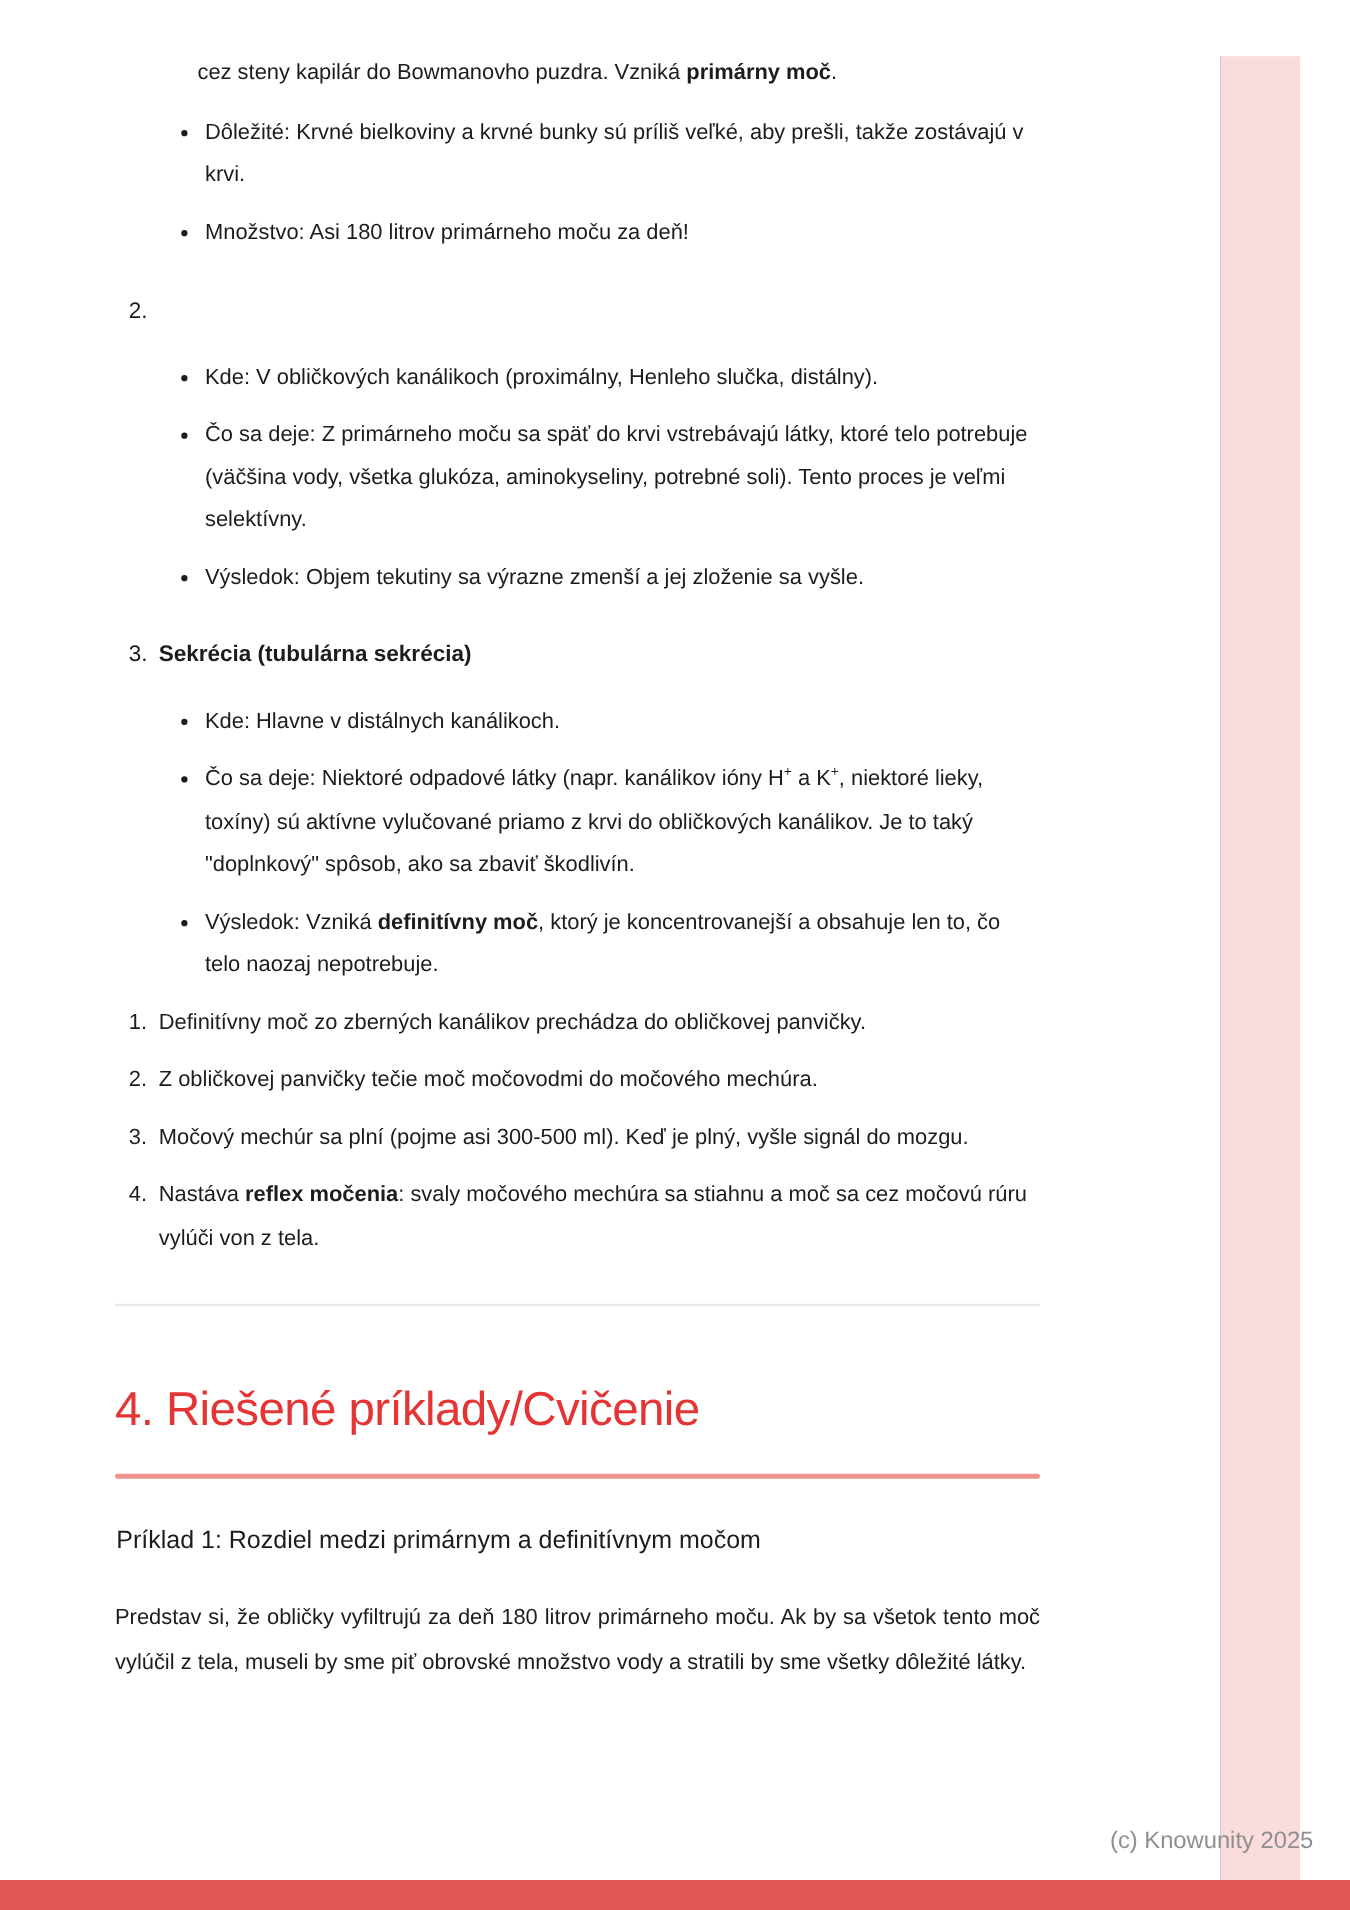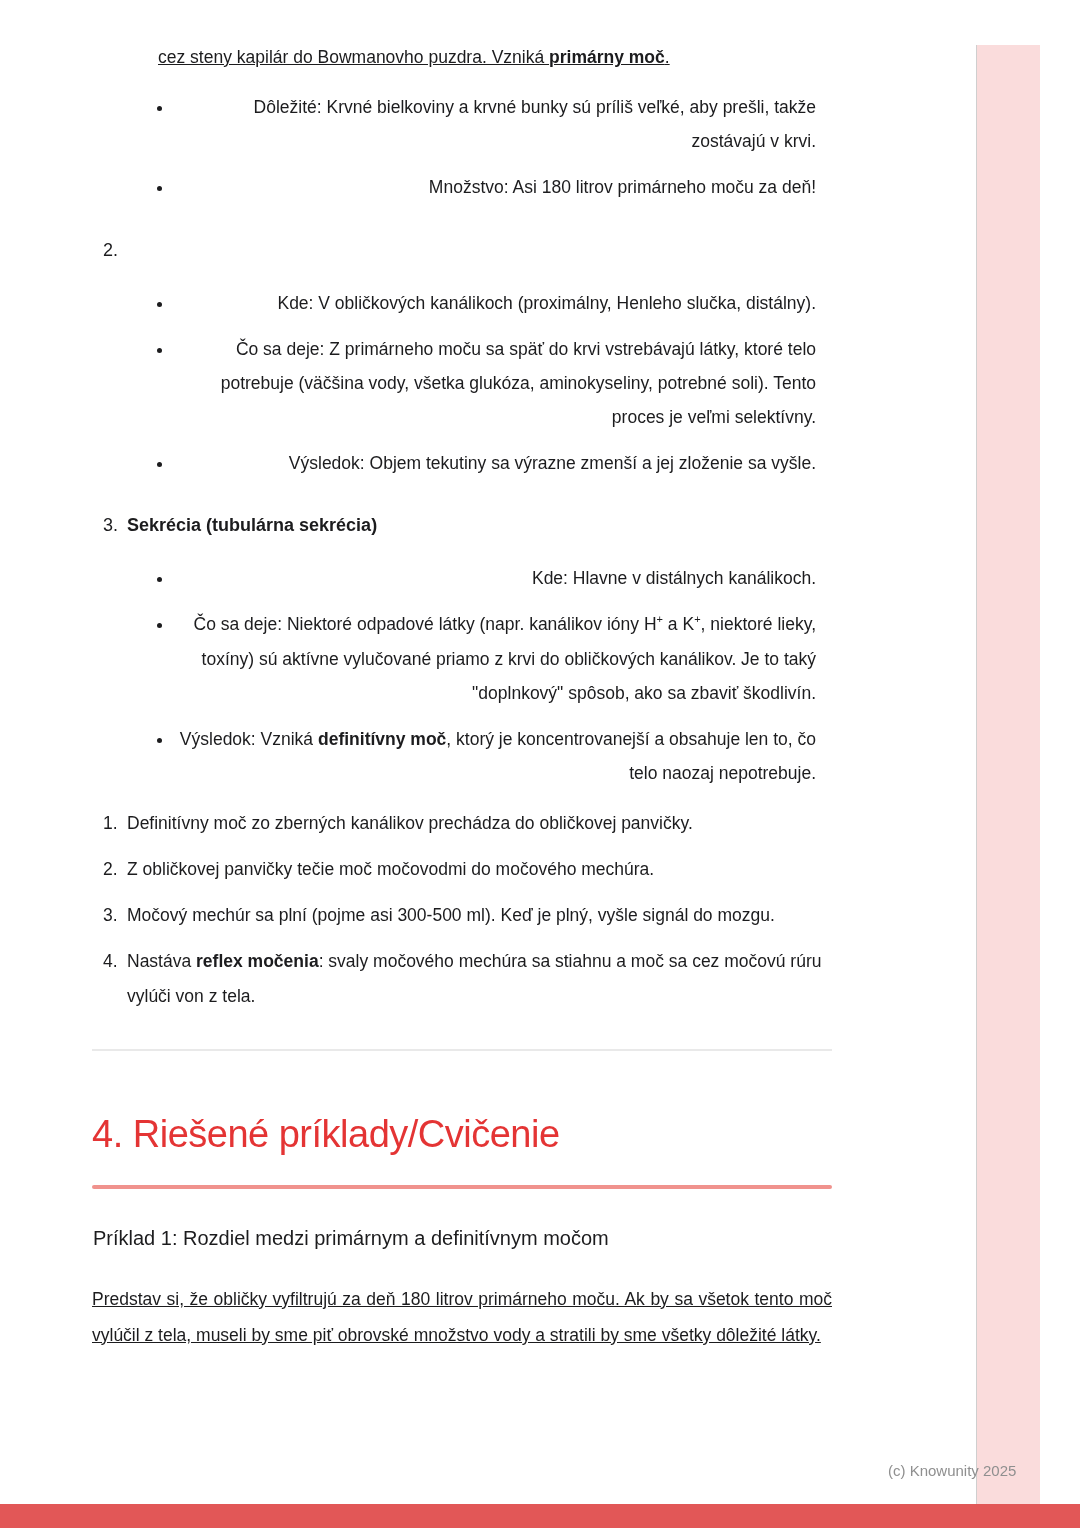--- a/index.html
+++ b/index.html
@@ -19,27 +19,26 @@
     left: 92px;
     top: 40px;
     width: 740px;
     color: #1c1c1e;
     font-size: 17.5px;
     line-height: 1.95;
   }
   .b { font-weight: 700; }
   sup { font-size: 11px; line-height: 0; }
 
-  .cont-par { margin: 0 0 14px 66px; text-decoration: underline; }
+  .cont-par { margin: 0 0 14px 66px; }
 
   ul.bullets {
     list-style: disc outside;
-    margin: 16px;
+    margin: 4px;
     padding: 0 0 0 66px;
-    text-align: right;
   }
   ul.bullets li { margin: 0 0 12px 0; padding-left: 2px; }
 
   .num-section { margin-top: 28px; }
   .num-heading {
     display: flex;
     margin: 0 0 18px 11px;
     font-size: 18px;
   }
   .num-marker {
@@ -86,21 +85,20 @@
 
   h3.example-title {
     font-size: 20px;
     font-weight: 400;
     margin: 30px 0 0 1px;
   }
   .lead-par {
     margin: 24px 0 0 0;
     text-align: justify;
     line-height: 2.05;
-    text-decoration: underline;
   }
 
   .side-strip {
     position: absolute;
     left: 976px;
     top: 45px;
     width: 64px;
     height: 1459px;
     background: var(--side-bar-pink, #fadcdc);
     border-left: 1px solid #cfcfcf;
@@ -111,21 +109,21 @@
     left: 0;
     top: 1504px;
     width: 1080px;
     height: 24px;
     background: var(--bottom-bar-red, #e25757);
   }
   .footer-credit {
     position: absolute;
     left: 888px;
     top: 1462px;
-    font-size: 15px;
+    font-size: 19px;
     color: #8f8f8f;
     z-index: 2;
   }
 </style>
 </head>
 <body>
 
 <div class="page">
 
   <div class="side-strip"></div>

